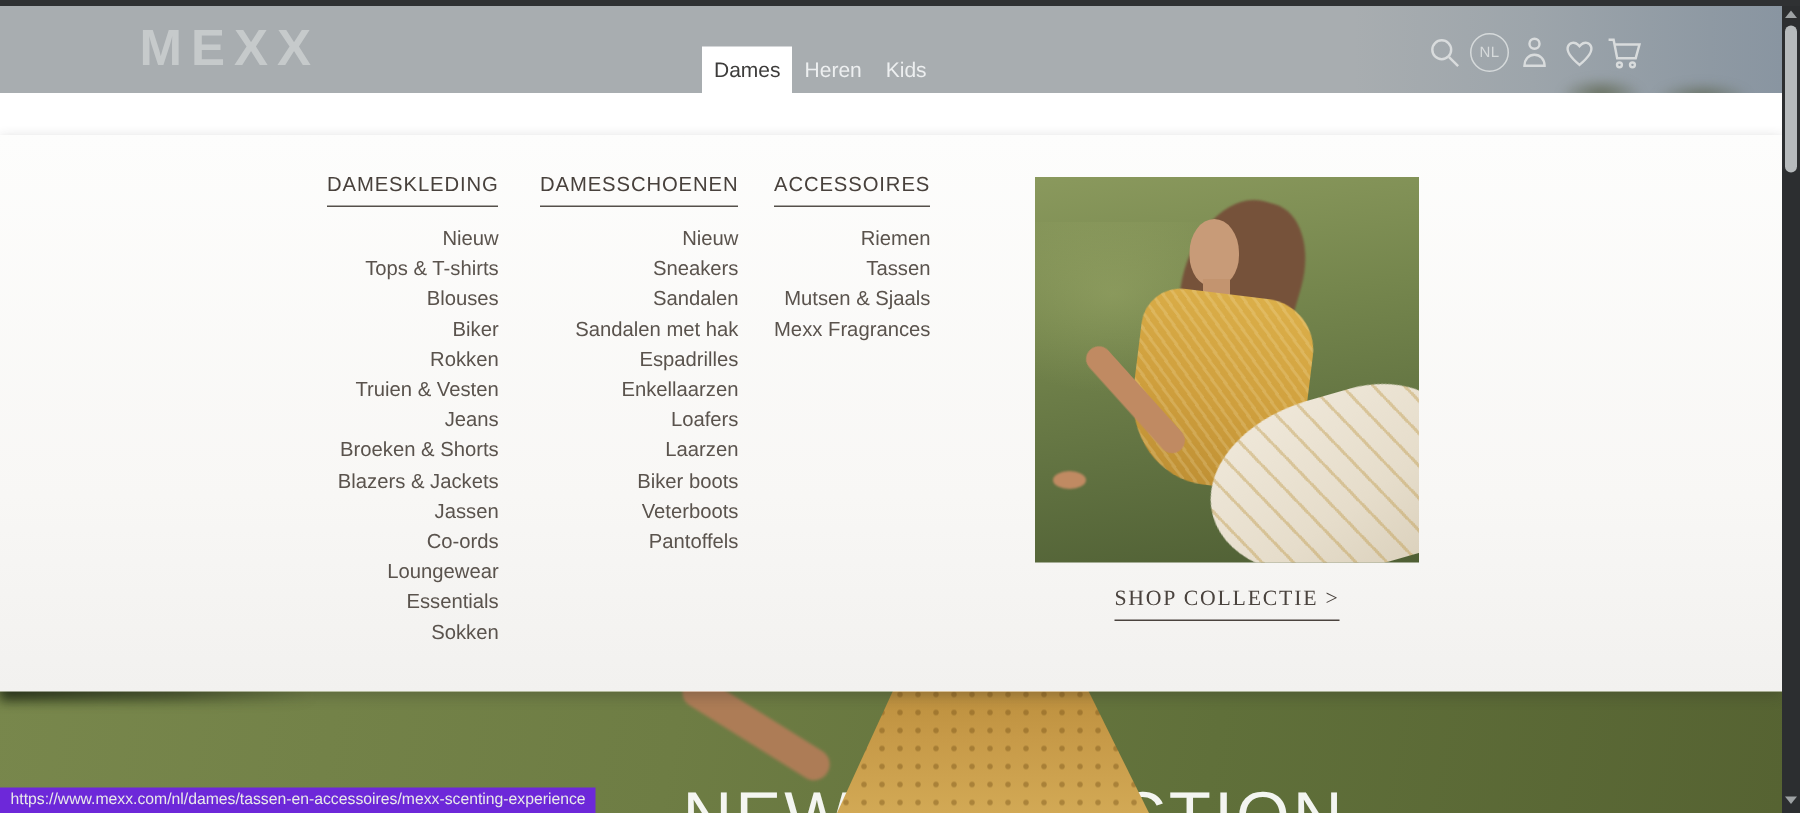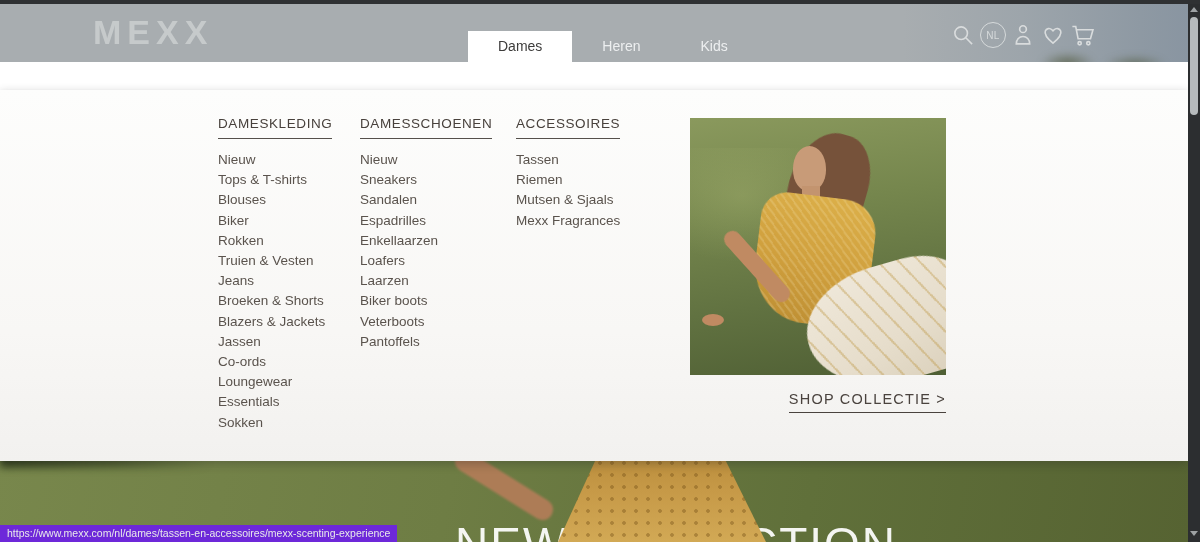--- a/index.html
+++ b/index.html
@@ -52,21 +52,21 @@
   }
   .logo {
     position: absolute; left: 93px; top: 9px;
     font-size: 34px; font-weight: 700; letter-spacing: 6px;
     color: #c6cacb; cursor: pointer;
   }
   .tabs {
     position: absolute; left: 468px; top: 27px; height: 31px; display: flex;
   }
   .tab {
-    padding: 0 30px; line-height: 31px; font-size: 14px;
+    padding: 0 8px; line-height: 31px; font-size: 14px;
     color: #edeff0; cursor: pointer; white-space: nowrap;
   }
   .tab.active { background: #ffffff; color: #3d3c3b; }
   .header-icons {
     position: absolute; right: 92px; top: 16px; height: 30px;
     display: flex; align-items: center; gap: 4px;
   }
   .hicon { width: 26px; height: 26px; cursor: pointer; display: block; }
   .hicon svg { width: 100%; height: 100%; display: block; }
   .lang-badge {
@@ -86,21 +86,21 @@
   .menu-col { position: absolute; top: 24px; }
   .menu-col.c0 { left: 218px; }
   .menu-col.c1 { left: 360px; }
   .menu-col.c2 { left: 516px; }
   .menu-col h3 {
     font-size: 13.5px; font-weight: 400; letter-spacing: .6px;
     color: #48413c; padding-bottom: 7px; margin-bottom: 11px;
     border-bottom: 1px solid #55504b; display: inline-block; cursor: pointer;
     white-space: nowrap;
   }
-  .menu-col ul { list-style: none; }
+  .menu-col ul { list-style: none; text-align: right; }
   .menu-col li {
     font-size: 13.5px; color: #5a534d; line-height: 20.2px;
     cursor: pointer; white-space: nowrap;
   }
 
   
   .promo {
     position: absolute; left: 690px; top: 28px; width: 256px; height: 257px;
     overflow: hidden; cursor: pointer;
     background: linear-gradient(172deg, #8a995d 0%, #75864d 35%, #617241 68%, #4f5f34 100%);
@@ -139,21 +139,21 @@
   }
   .promo .skirt {
     position: absolute; left: 116px; top: 146px; width: 170px; height: 118px;
     background:
       repeating-linear-gradient(62deg, rgba(186,146,58,.38) 0 2px, transparent 2px 15px),
       linear-gradient(160deg, #f0e9db 0%, #e6ddcb 60%, #d9cfba 100%);
     border-radius: 55% 40% 30% 60%; transform: rotate(-16deg); filter: blur(.4px);
   }
 
   .shop-link-wrap {
-    position: absolute; left: 690px; top: 300px; width: 256px; text-align: right;
+    position: absolute; left: 690px; top: 300px; width: 256px; text-align: center; font-family: Liberation Serif, serif;
   }
   .shop-link {
     display: inline-block; font-size: 14.5px; letter-spacing: 1.2px;
     color: #4a433e; padding-bottom: 5px; border-bottom: 1px solid #4a433e;
     cursor: pointer; white-space: nowrap;
   }
 
   
   .hero-bottom {
     position: absolute; top: 433px; left: 0; width: 1188px; height: 109px;
@@ -249,36 +249,37 @@
       </ul>
   </div>
 
   <div class="menu-col c1">
     <h3>DAMESSCHOENEN</h3>
     <ul>
 
     <li class="menu-item">Nieuw</li>
         <li class="menu-item">Sneakers</li>
         <li class="menu-item">Sandalen</li>
+        <li class="menu-item">Sandalen met hak</li>
         <li class="menu-item">Espadrilles</li>
         <li class="menu-item">Enkellaarzen</li>
         <li class="menu-item">Loafers</li>
         <li class="menu-item">Laarzen</li>
         <li class="menu-item">Biker boots</li>
         <li class="menu-item">Veterboots</li>
         <li class="menu-item">Pantoffels</li>
       </ul>
   </div>
 
   <div class="menu-col c2">
     <h3>ACCESSOIRES</h3>
     <ul>
 
-    <li class="menu-item">Tassen</li>
-        <li class="menu-item">Riemen</li>
+    <li class="menu-item">Riemen</li>
+        <li class="menu-item">Tassen</li>
         <li class="menu-item">Mutsen &amp; Sjaals</li>
         <li class="menu-item">Mexx Fragrances</li>
       </ul>
   </div>
 
   <div class="promo">
     <div class="grass-light"></div>
     <div class="hair"></div>
     <div class="face"></div>
     <div class="neck"></div>

